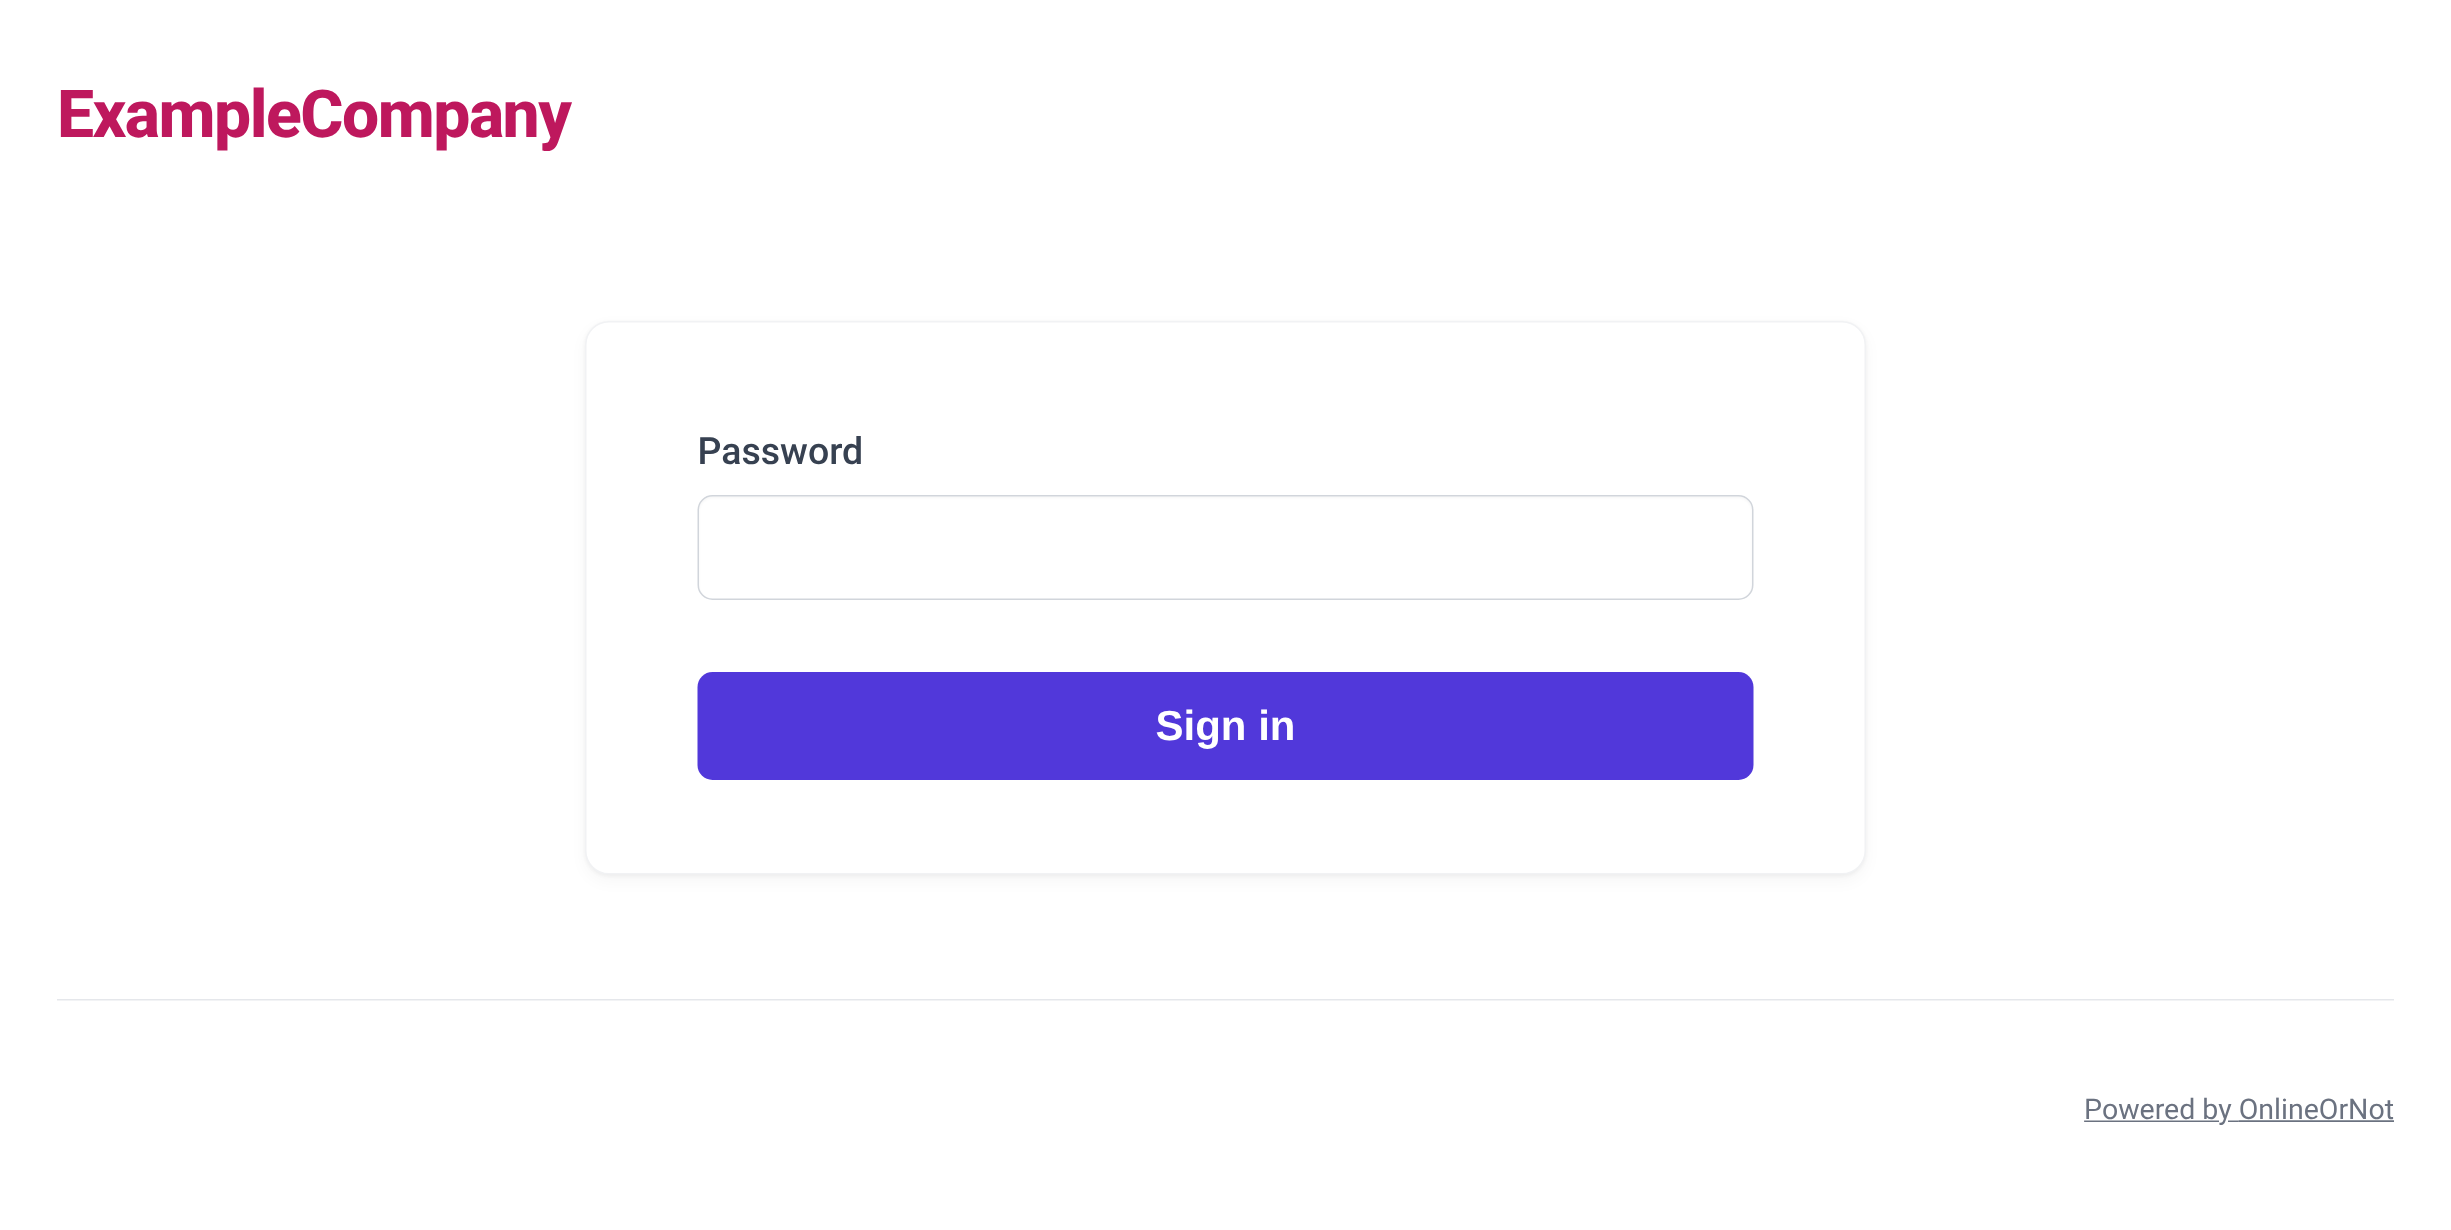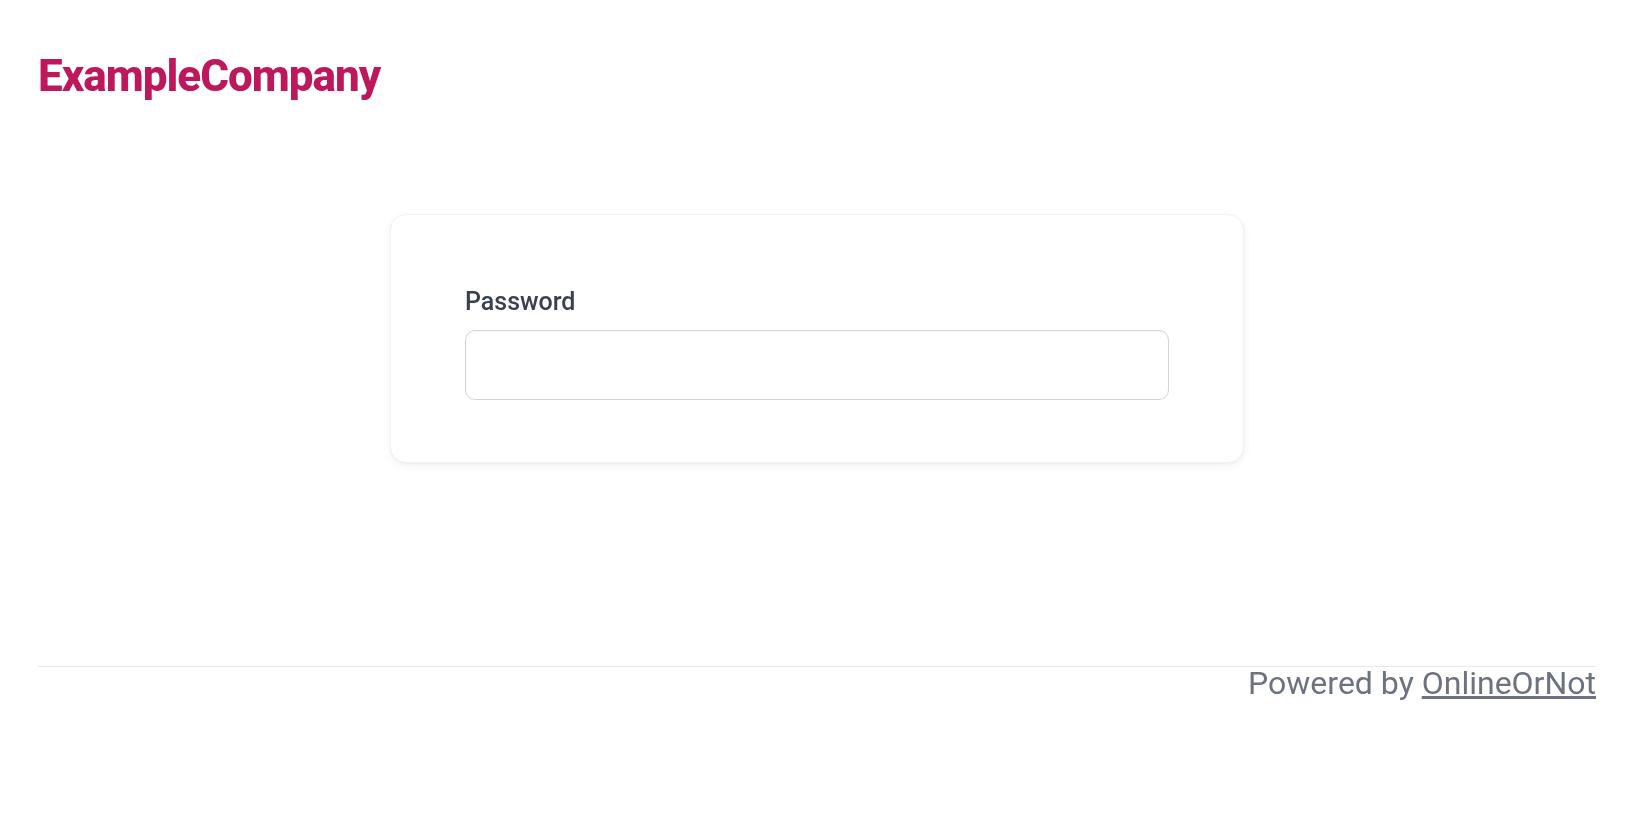--- a/index.html
+++ b/index.html
@@ -68,38 +68,40 @@
     }
     .footer-line {
       position: absolute;
       top: 666px;
       left: 38px;
       right: 38px;
       border-top: 1px solid #e5e7eb;
     }
     .footer-text {
       position: absolute;
-      top: 664px;
+      top: 728px;
       right: 38px;
-      font-size: 32px;
+      font-size: 19px;
       color: #6b7280;
+      text-decoration: underline;
     }
     .footer-link {
       color: #6b7280;
       text-decoration: underline;
       cursor: pointer;
     }
   </style>
 </head>
 <body>
 
 <div class="brand">ExampleCompany</div>
 
 <div class="card">
   <label class="field-label">Password</label>
   <input type="password" class="password-input" value="" style="">
+  <button class="signin-button">Sign in</button>
 </div>
 
 <div class="footer-line"></div>
 
 <div class="footer-text">
   <span>Powered by </span><a class="footer-link">OnlineOrNot</a>
 </div>
 
 </body></html>

